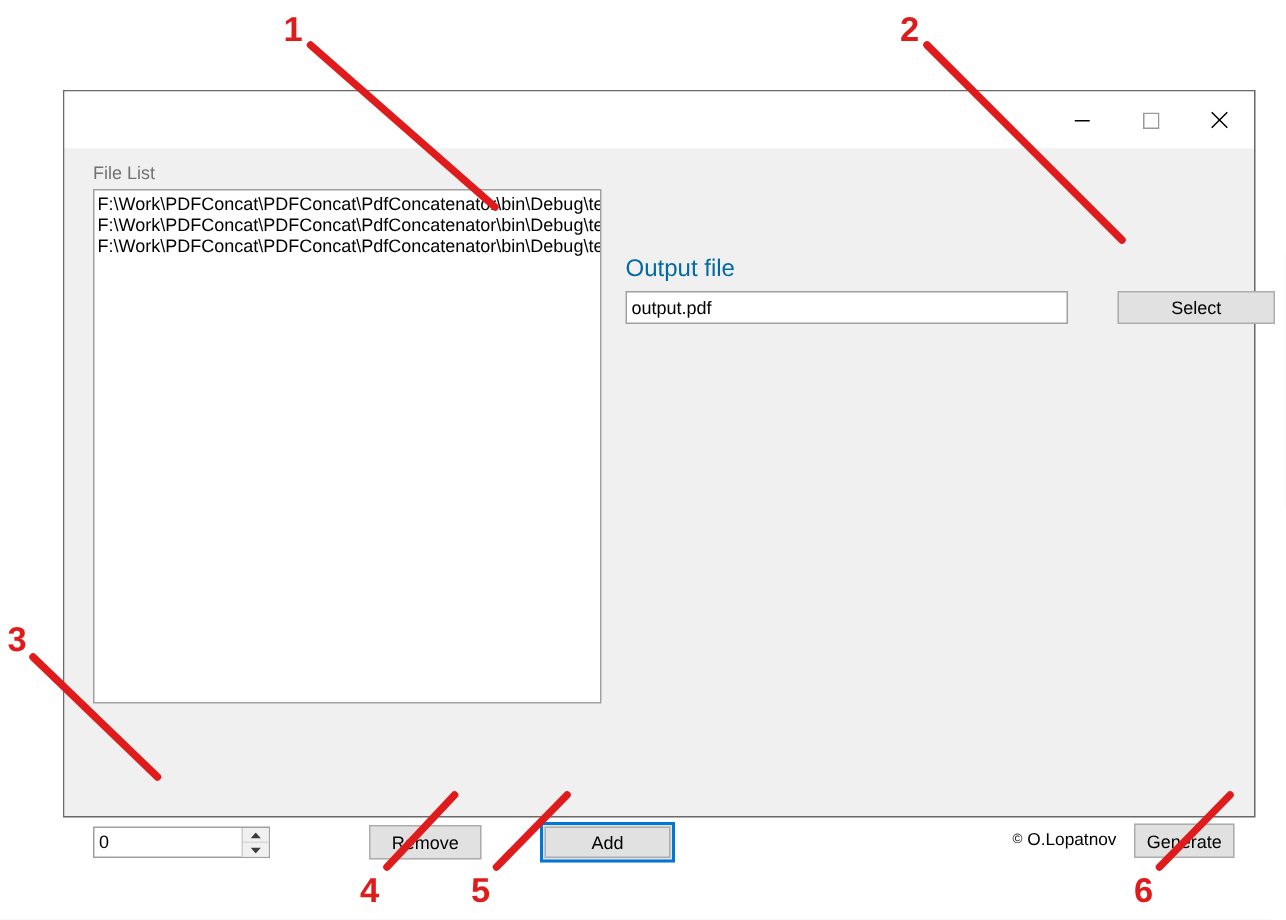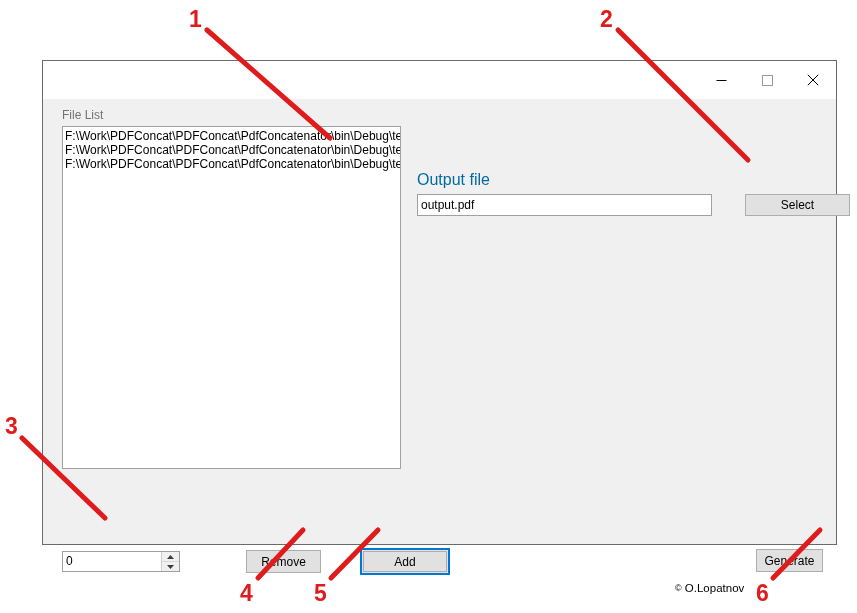--- a/index.html
+++ b/index.html
@@ -226,21 +226,20 @@
   }
 
   
   #credit-text {
     position: absolute;
     left: 632px;
     top: 455px;
     font-size: 11.5px;
     color: #000000;
     white-space: nowrap;
-    margin-top: 28px;
   }
   #credit-symbol {
     font-size: 9px;
     vertical-align: 1px;
   }
 
   
   #annotation-layer {
     position: absolute;
     left: 0; top: 0;

